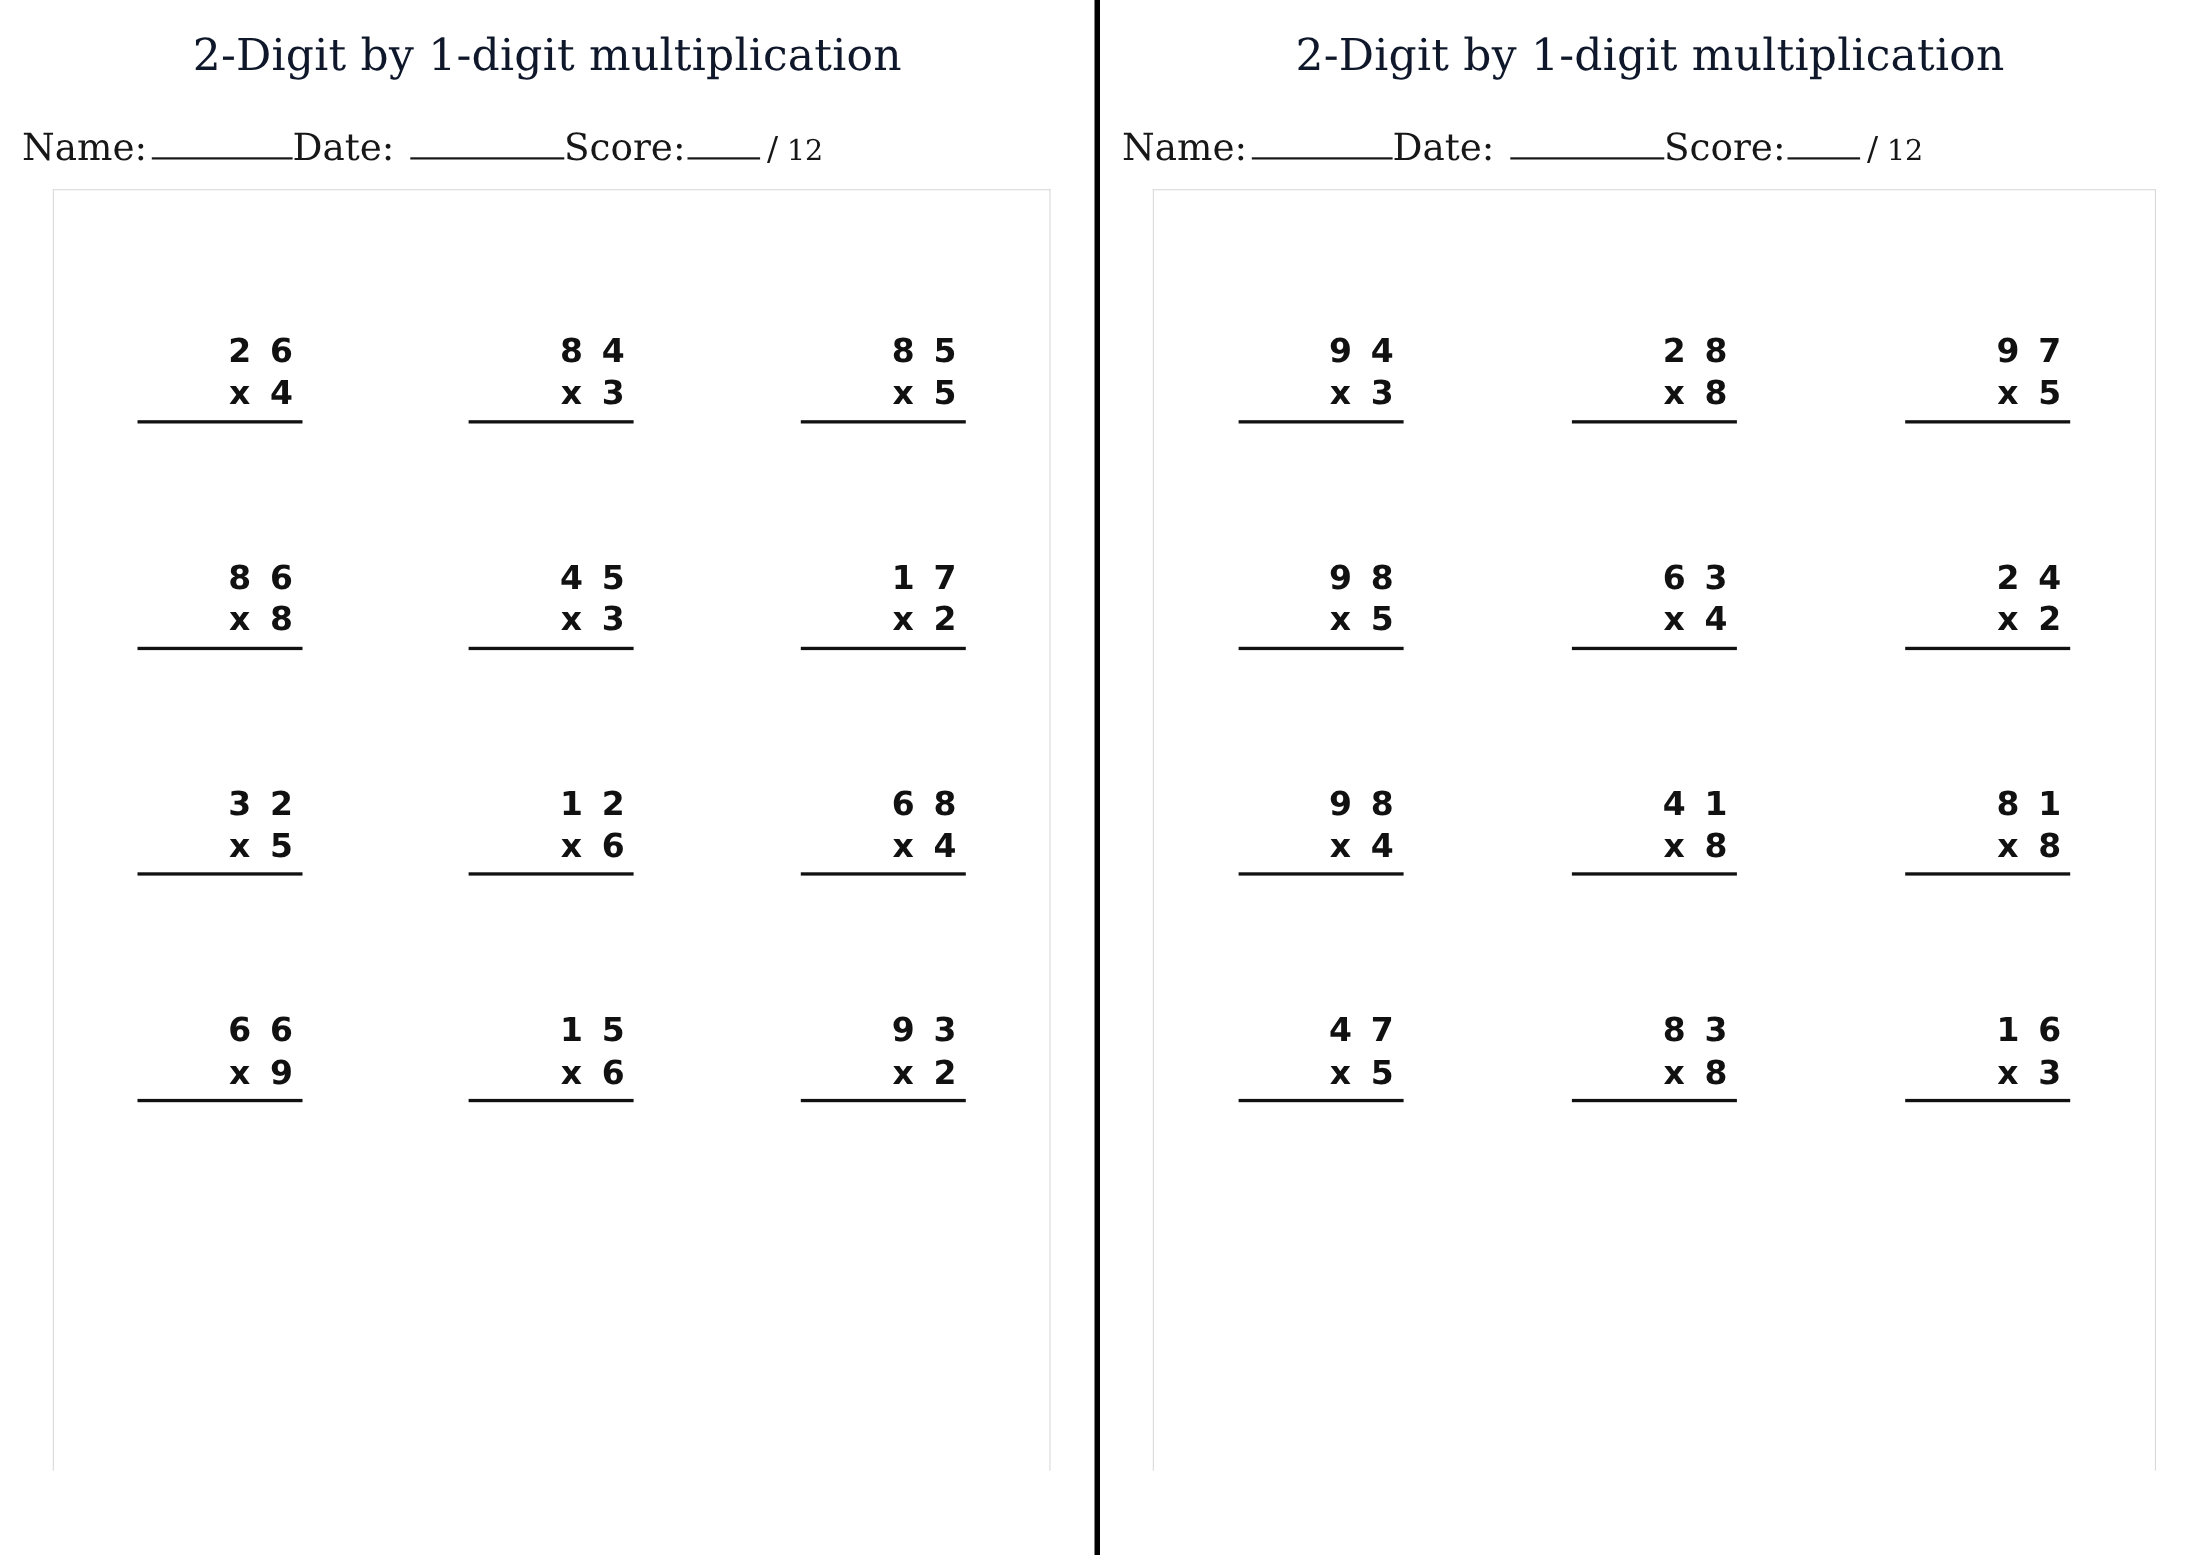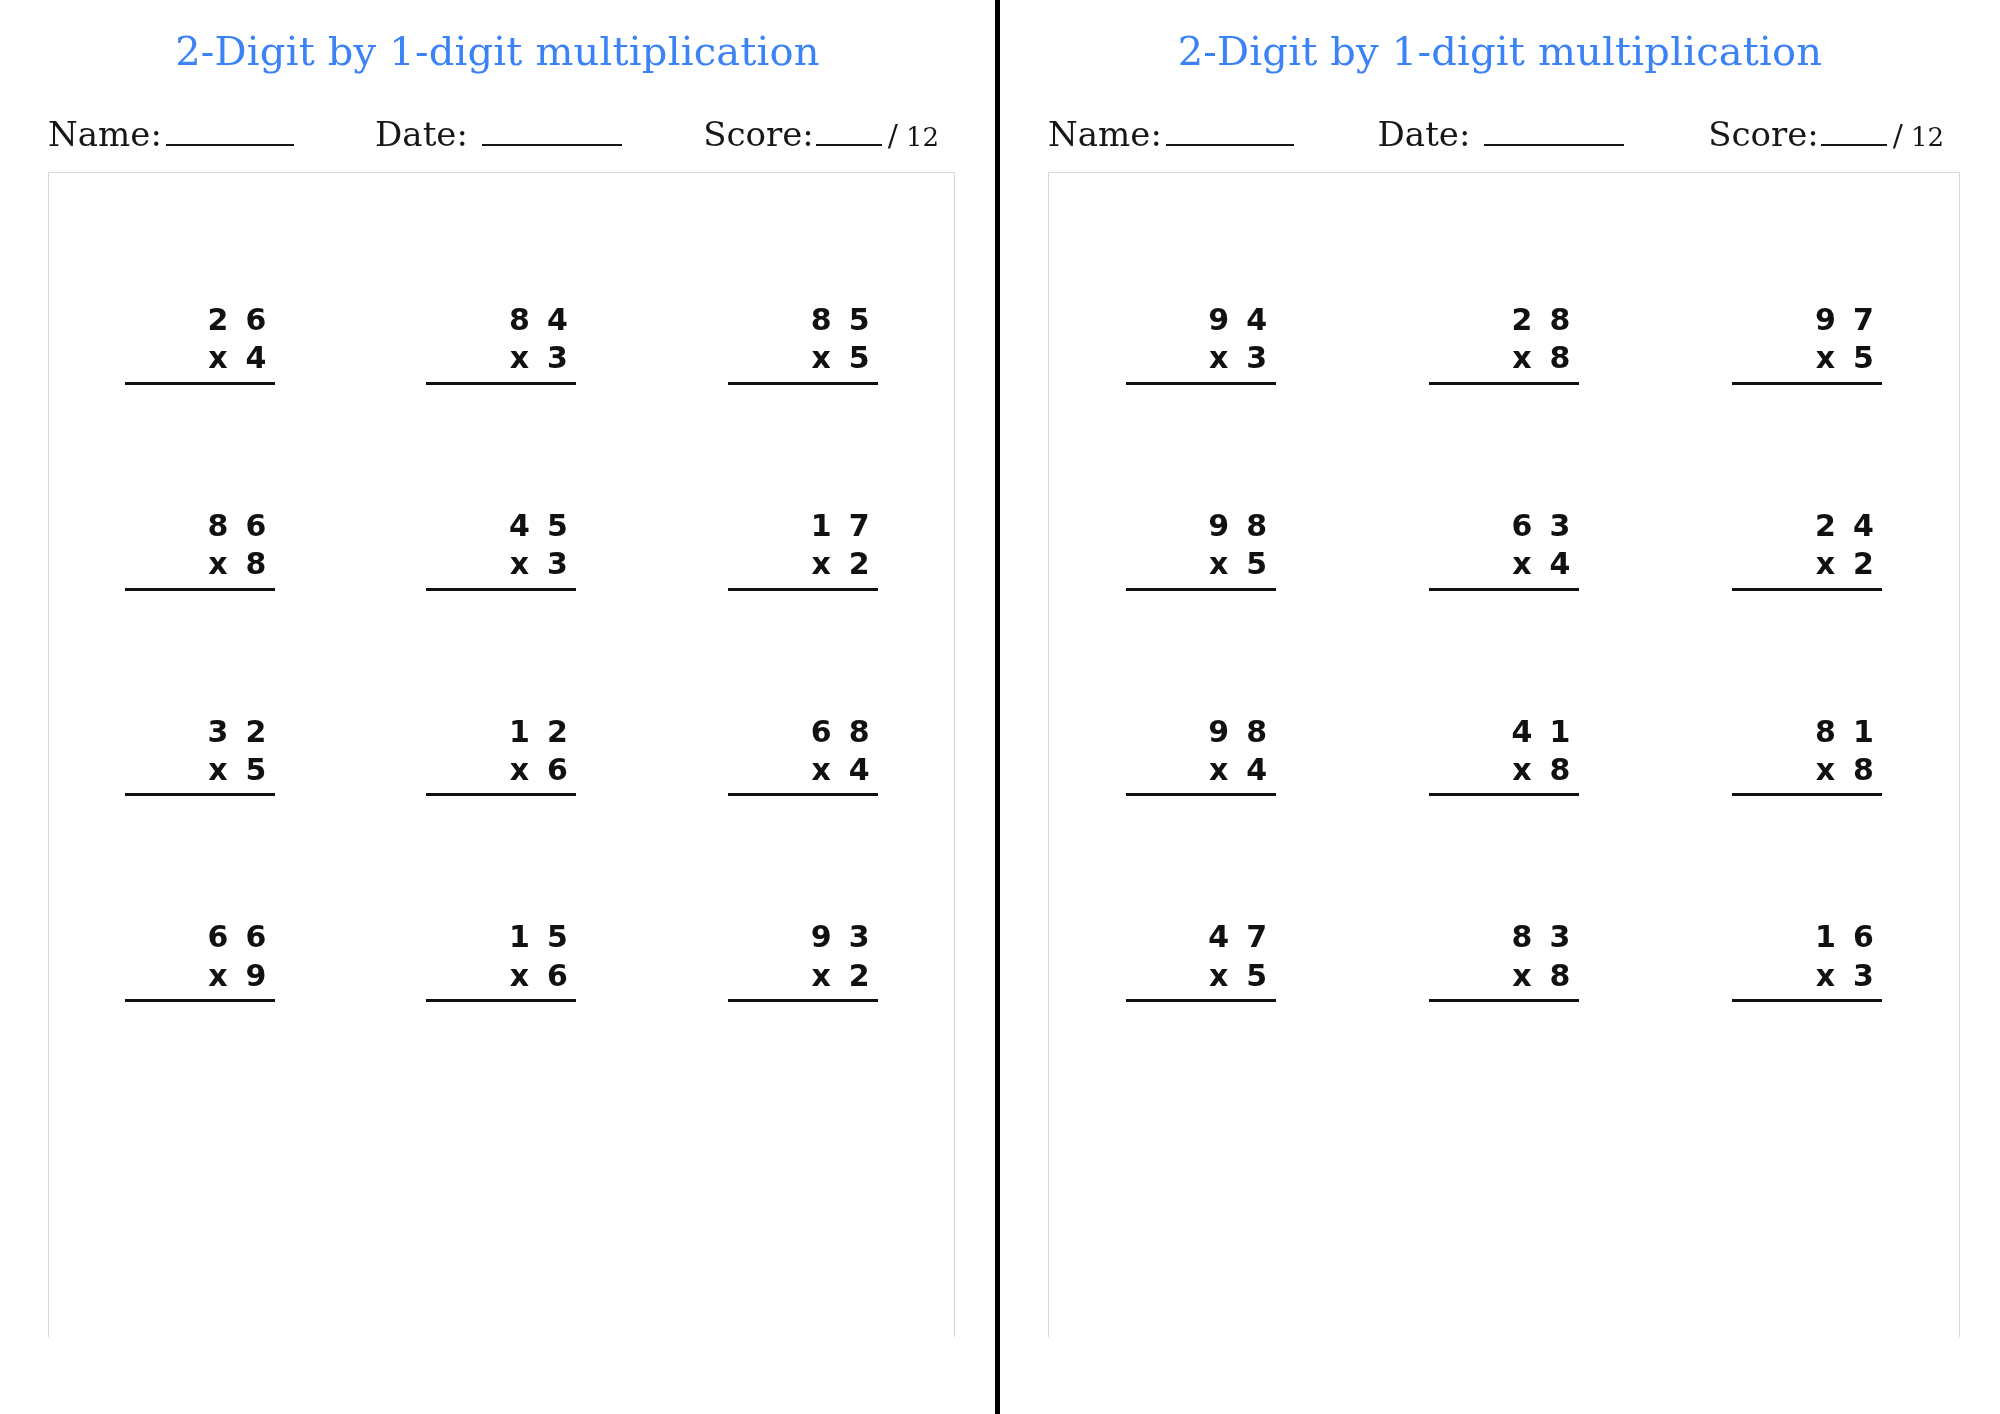--- a/index.html
+++ b/index.html
@@ -31,30 +31,30 @@
     border-right: 5px solid #000000;
   }
   .title {
     text-align: center;
     font-family: "DejaVu Serif", serif;
     font-size: 40px;
     font-weight: 400;
     letter-spacing: 0.2px;
     margin-top: 28px;
     margin-bottom: 0;
-    color: #3b82f6;
+    color: #0f172a;
   }
   .meta-row {
     display: flex;
     align-items: baseline;
-    justify-content: space-between;
+    justify-content: flex-start;
     font-family: "DejaVu Serif", serif;
     font-size: 34px;
     color: #171717;
-    padding: 20px 56px 0 48px;
+    padding: 20px 56px 0 20px;
     box-sizing: border-box;
   }
   .meta-item {
     display: flex;
     align-items: baseline;
     white-space: nowrap;
   }
   .meta-label {
     font-size: 34px;
   }

